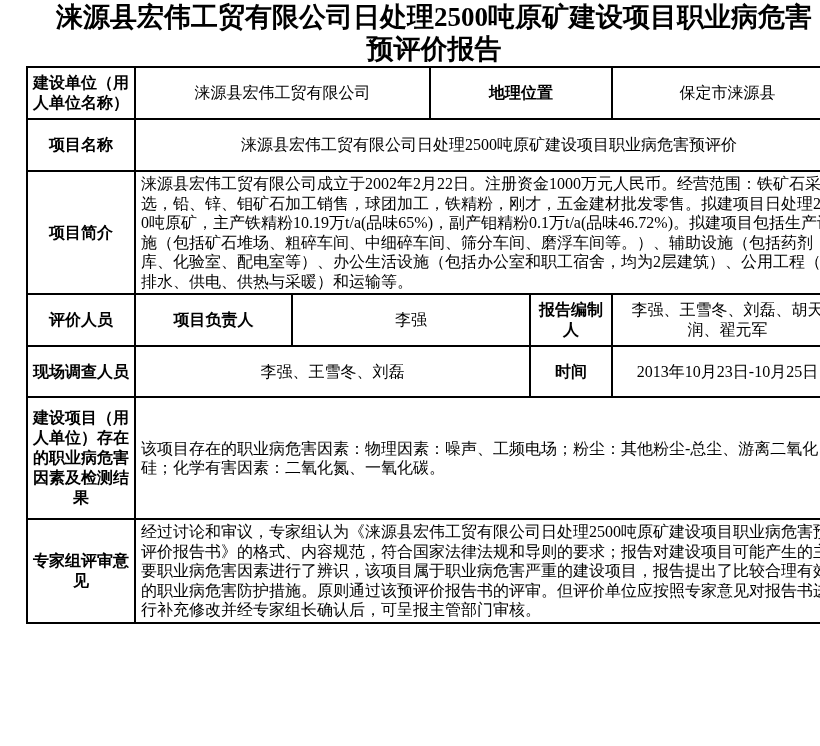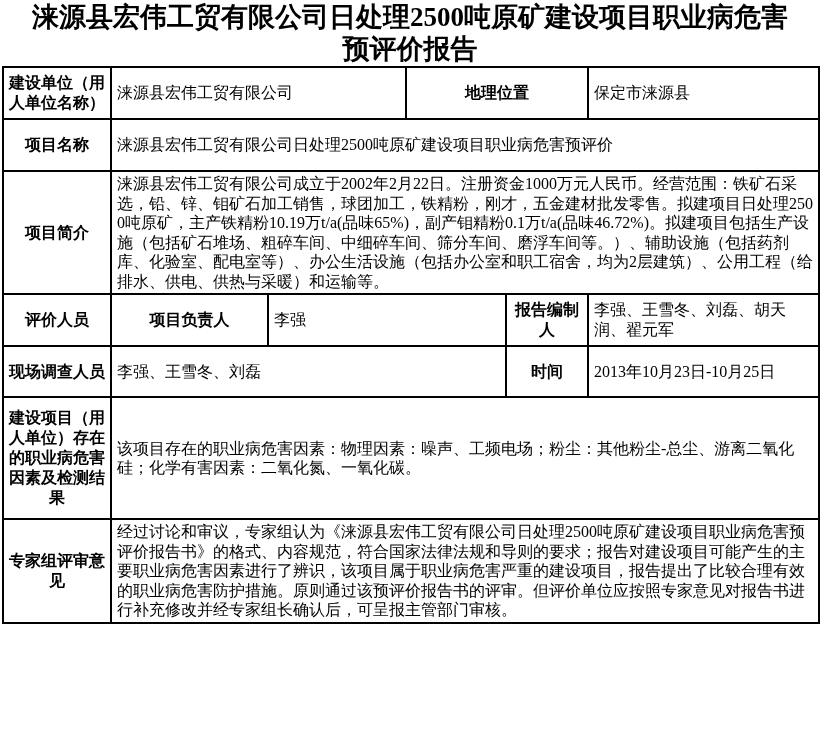--- a/index.html
+++ b/index.html
@@ -8,20 +8,21 @@
     background: #ffffff;
     color: #000000;
     font-family: "Liberation Serif", "DejaVu Serif", serif;
   }
   .page {
     width: 820px;
     height: 746px;
     background: #ffffff;
     overflow: hidden;
     box-sizing: border-box;
+    padding-left: 24px;
   }
   .doc-title {
     width: 816px;
     margin: 0 2px;
     padding-top: 1px;
     text-align: center;
     font-weight: bold;
     font-size: 27px;
     line-height: 32px;
     letter-spacing: 0px;
@@ -40,21 +41,21 @@
     overflow: hidden;
     word-break: break-all;
   }
   td.hdr {
     font-weight: bold;
     text-align: center;
     line-height: 20px;
     padding: 2px 3px;
   }
   td.center {
-    text-align: left;
+    text-align: center;
     line-height: 20px;
   }
   td.para {
     text-align: left;
     line-height: 19.5px;
     padding: 2px 6px;
   }
   
   tr.r1 { height: 52px; }
   tr.r2 { height: 52px; margin-top: 20px; }

